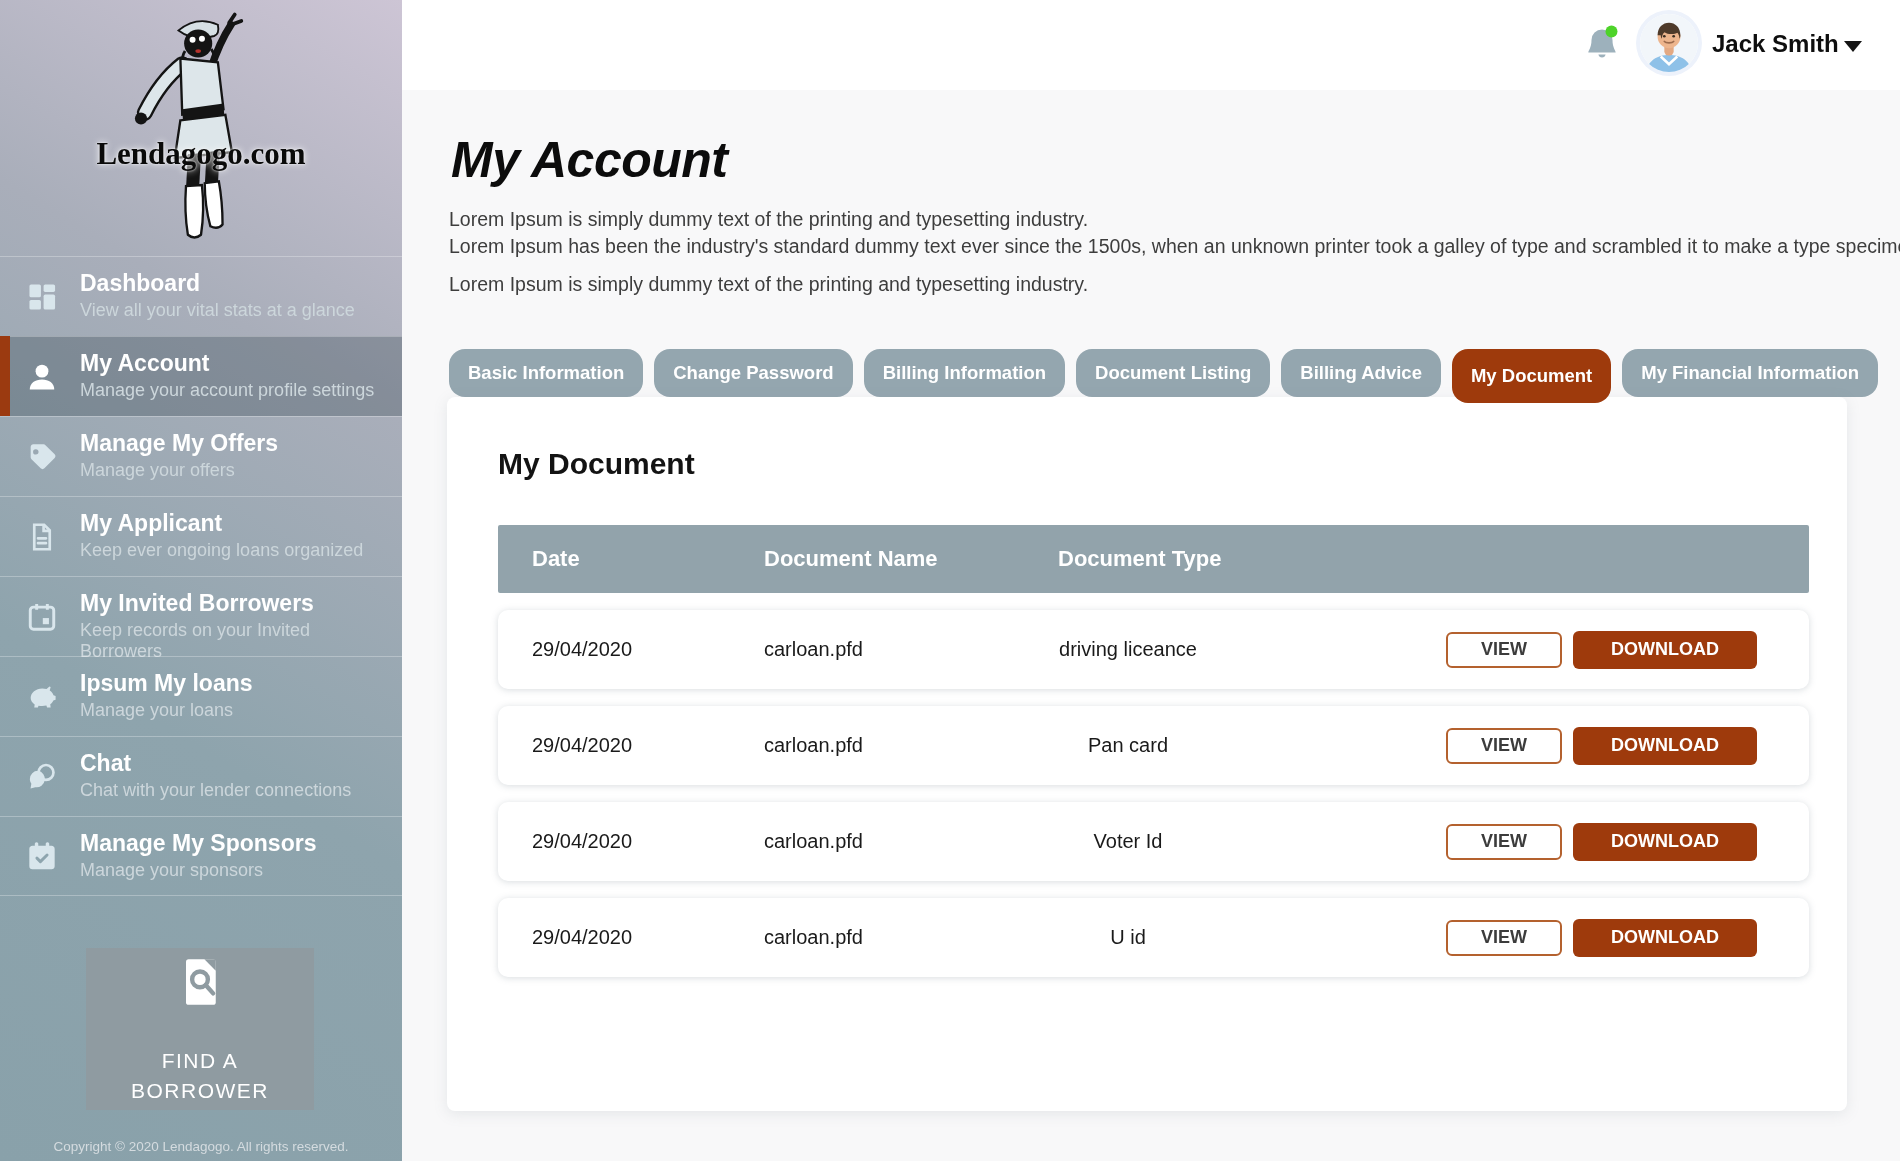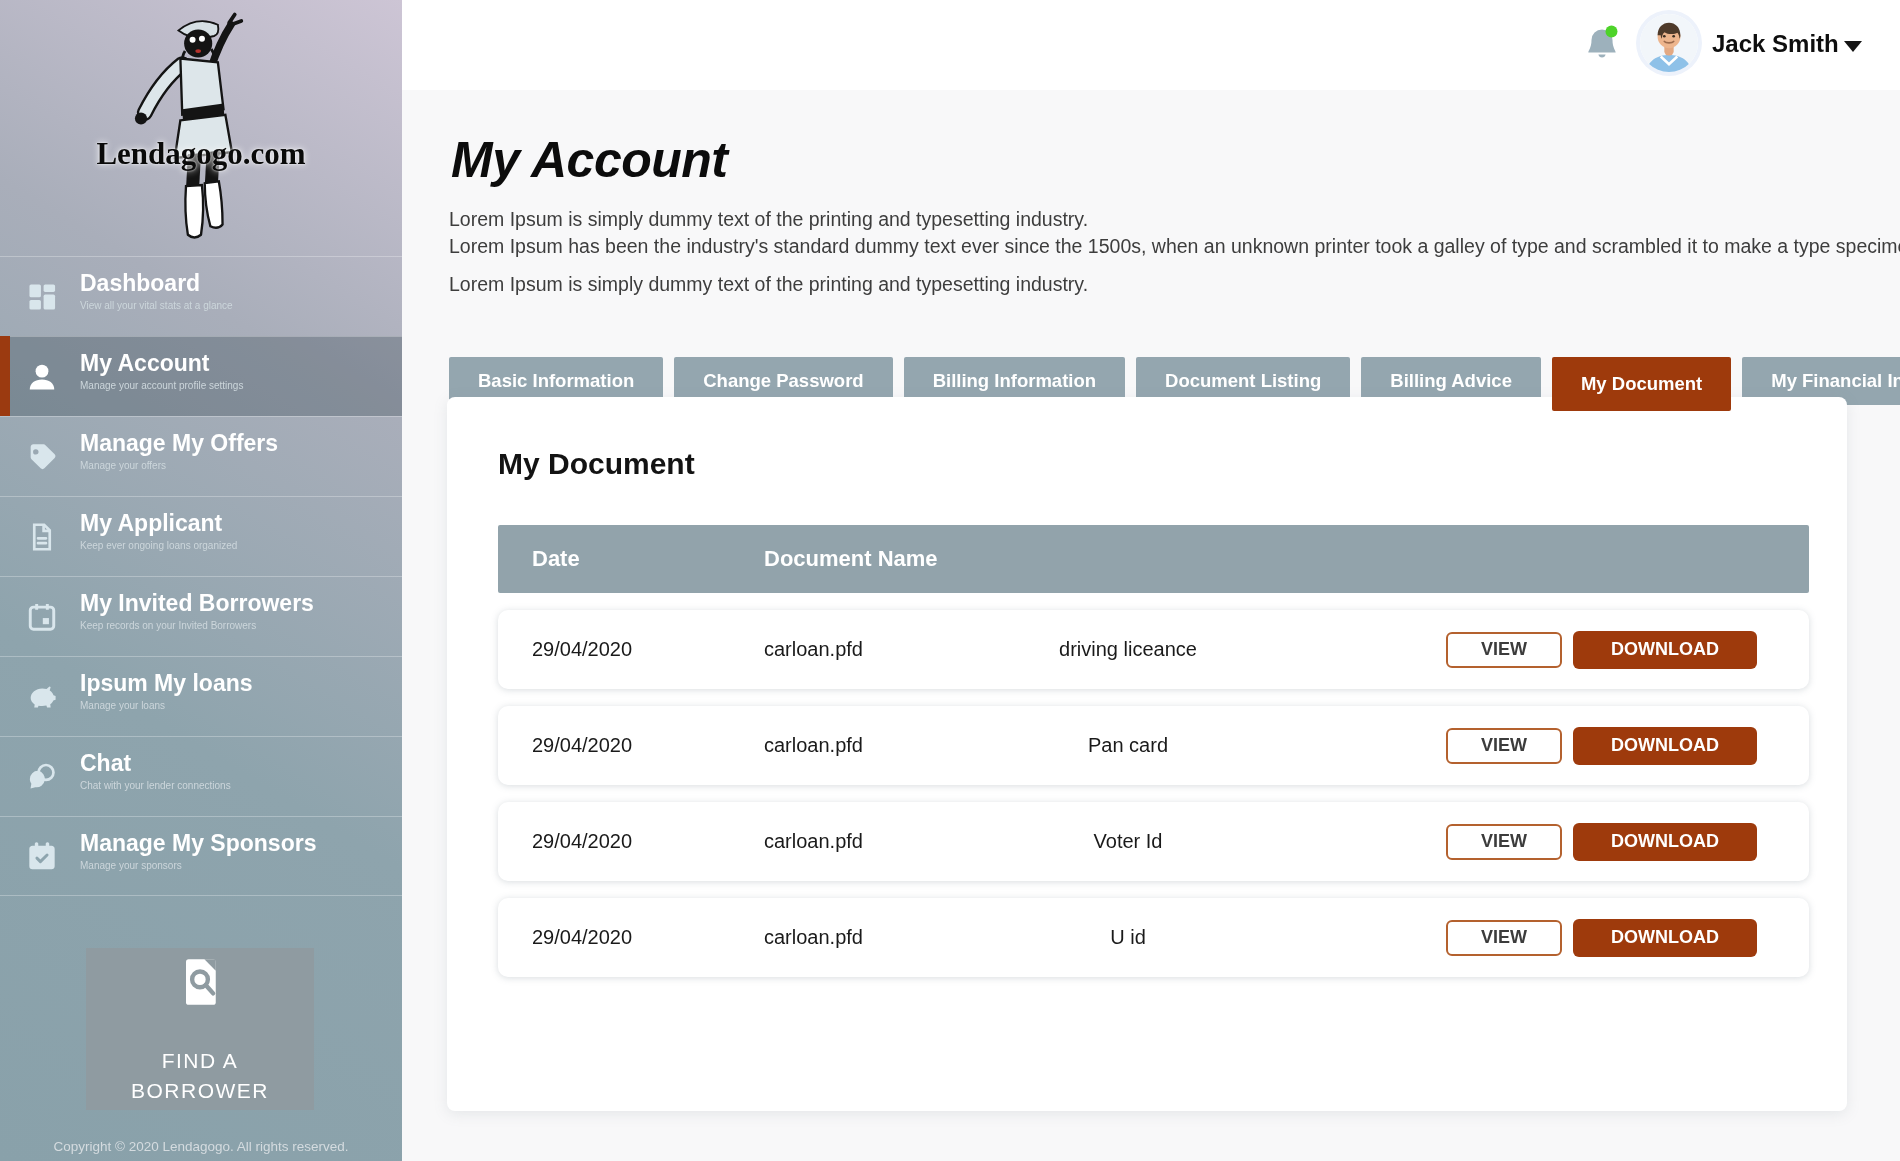--- a/index.html
+++ b/index.html
@@ -15,21 +15,21 @@
     font-family:"Liberation Serif",serif;font-weight:700;font-size:31px;color:#0a0a0a;
     white-space:nowrap;text-shadow:0 0 7px rgba(255,255,255,.95),0 0 2px rgba(255,255,255,.9);}
   .menu{position:absolute;top:256px;left:0;right:0;}
   .menu-item{position:relative;height:80px;box-sizing:border-box;cursor:pointer;
     border-top:1px solid rgba(255,255,255,.28);padding:13px 10px 0 80px;}
   .menu-item:last-child{border-bottom:1px solid rgba(255,255,255,.28);}
   .mi-icon{position:absolute;left:26px;top:50%;transform:translateY(-50%);
     width:32px;height:32px;color:#d9e6ec;}
   .mi-icon svg{width:100%;height:100%;display:block;}
   .mi-title{display:block;font-size:23px;font-weight:700;color:#fff;line-height:27px;}
-  .mi-sub{display:block;font-size:10px;color:#ccd6db;margin-top:3px;}
+  .mi-sub{display:block;font-size:18px;color:#ccd6db;margin-top:3px;}
   .menu-item.active{background:rgba(33,53,63,.27);}
   .menu-item.active::before{content:"";position:absolute;left:0;top:-1px;bottom:0;width:10px;
     background:var(--active-marker,#9b3a10);}
   .menu-item.active .mi-icon{color:#fff;}
   .find{position:absolute;left:86px;top:948px;width:228px;height:162px;background:#8f9ba1;
     display:flex;flex-direction:column;align-items:center;justify-content:center;cursor:pointer;gap:25px;}
   .fb-icon svg{width:56px;height:58px;display:block;}
   .fb-label{margin-top:10px;color:#fff;font-size:21px;letter-spacing:1.5px;
     text-align:center;line-height:1.4;width:180px;}
   .copyright{position:absolute;bottom:7px;left:0;right:0;text-align:center;
@@ -49,23 +49,23 @@
     border:9px solid transparent;border-top:11px solid #141414;}
 
   .content{padding:0 0 0 47px;}
   .content h1{margin:42px 0 0 2px;font-size:50px;line-height:56px;font-style:italic;
     font-weight:800;color:#0c0c0c;letter-spacing:-.5px;}
   .content p{margin:0;font-size:19.5px;line-height:27px;color:#3d3d3d;white-space:nowrap;}
   .content p.first{margin-top:18px;}
   .content p.gap{margin-top:11px;}
 
   .tabs{margin-top:51px;display:flex;gap:11px;height:48px;align-items:flex-start;}
-  .tab{height:48px;padding:0 29px;border:none;border-radius:2px;cursor:pointer;
+  .tab{height:48px;padding:0 19px;border:none;border-radius:16px;cursor:pointer;
     background:var(--tab-inactive,#94a6af);color:#fff;font-family:inherit;
-    font-weight:700;font-size:18.5px;white-space:nowrap;position:relative;margin-top:8px;}
+    font-weight:700;font-size:18.5px;white-space:nowrap;position:relative;}
   .tab.active{height:54px;background:var(--accent,#9e3a0c);z-index:2;}
 
   .card{position:relative;z-index:1;width:1400px;box-sizing:border-box;background:#fff;
     border-radius:8px;box-shadow:0 3px 14px rgba(130,140,150,.16);
     padding:50px 38px 134px 51px;margin-left:-2px;}
   .card h2{margin:0;font-size:30px;font-weight:700;color:#131313;line-height:34px;}
   .thead{margin-top:44px;height:68px;background:var(--table-header,#92a3ab);border-radius:2px;
     display:grid;grid-template-columns:232px 294px 340px 1fr;align-items:center;
     padding-left:34px;color:#fff;font-size:22px;font-weight:700;}
   .row{margin-top:17px;height:79px;background:#fff;border-radius:10px;
@@ -263,20 +263,21 @@
   <button class="tab active">My Document</button>
 
   <button class="tab">My Financial Information</button>
 </div>
 
     <div class="card">
       <h2>My Document</h2>
       <div class="thead">
         <span>Date</span>
         <span>Document Name</span>
+        <span>Document Type</span>
       </div>
       <div class="rows">
   <div class="row">
     <span class="cell date">29/04/2020</span>
     <span class="cell name">carloan.pfd</span>
     <span class="cell type">driving liceance</span>
     <span class="actions">
       <button class="btn view">VIEW</button>
       <button class="btn download">DOWNLOAD</button>
     </span>

